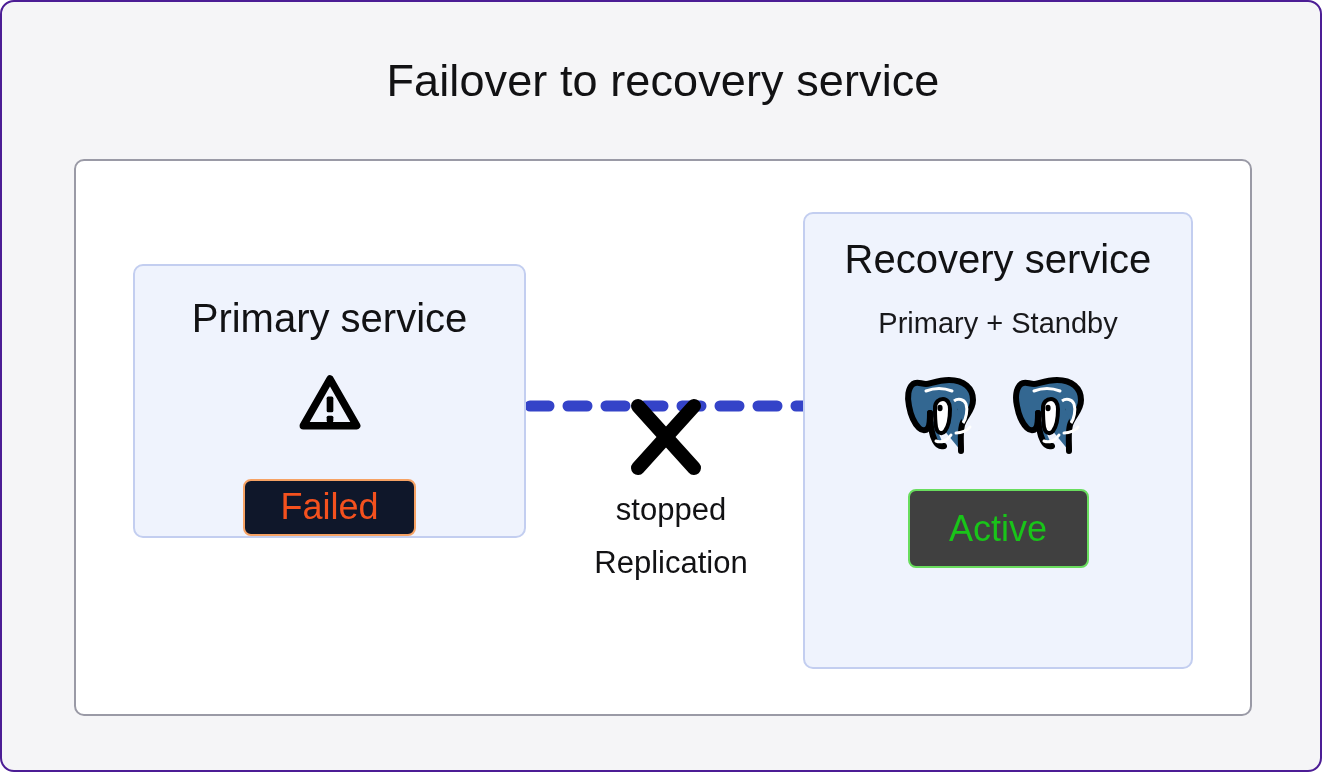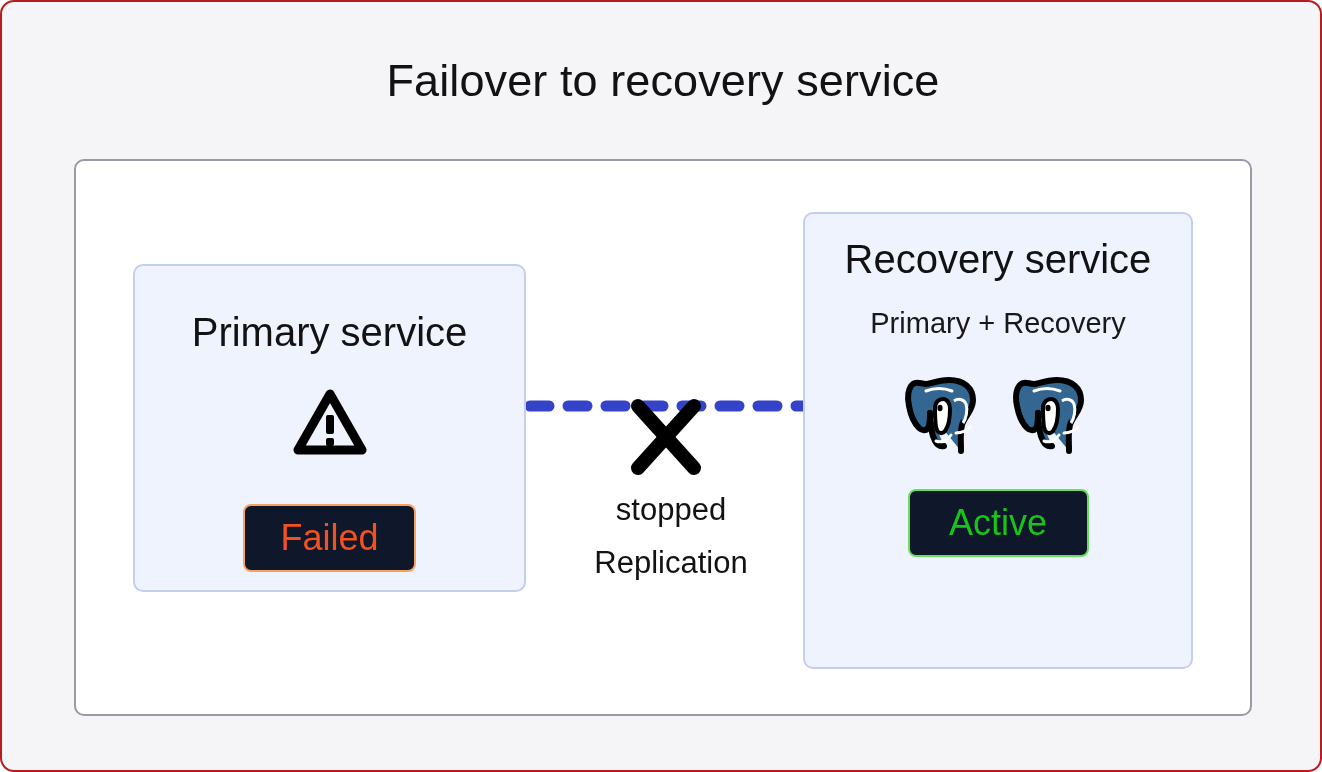--- a/index.html
+++ b/index.html
@@ -10,21 +10,21 @@
     height: 772px;
     background: #ffffff;
     font-family: "Liberation Sans", sans-serif;
   }
 
   #stage {
     position: relative;
     width: 1322px;
     height: 772px;
     background: #f5f5f7;
-    border: 2px solid #b91c1c;
+    border: 2px solid #4c1d95;
     border-radius: 14px;
     overflow: hidden;
   }
 
   
   #diagram-title {
     position: absolute;
     left: 0;
     top: 48px;
     width: 1322px;
@@ -57,22 +57,22 @@
     border-radius: 10px;
     display: flex;
     flex-direction: column;
     align-items: center;
   }
 
   #primary-service-card {
     left: 57px;
     top: 103px;
     width: 393px;
-    height: 328px;
-    padding-top: 42px;
+    height: 274px;
+    padding-top: 28px;
   }
 
   #recovery-service-card {
     left: 727px;
     top: 51px;
     width: 390px;
     height: 457px;
     padding-top: 21px;
   }
 
@@ -127,23 +127,23 @@
     height: 68px;
     border: 2px solid #f6a264;
     background: #0f172a;
     color: #f4511e;
     font-size: 36px;
   }
 
   #recovery-status-badge {
     margin-top: 32px;
     width: 181px;
-    height: 68px;
+    height: 79px;
     border: 2px solid #69dd5e;
-    background: #0f172a;
+    background: #404040;
     color: #19c419;
     font-size: 36px;
   }
 
   
   #replication-link {
     position: absolute;
     left: 450px;
     top: 220px;
     width: 290px;
@@ -205,21 +205,21 @@
 
     <div id="replication-label">
       <span class="line">stopped</span>
       <span class="line">Replication</span>
     </div>
 
     <div id="recovery-service-card" class="service-card">
 
       <div class="card-title">Recovery service</div>
 
-      <div class="card-subtitle">Primary + Recovery</div>
+      <div class="card-subtitle">Primary + Standby</div>
 
       <div id="recovery-node-icons">
 
         <svg class="pg-elephant" viewBox="0 0 80 82">
           <g stroke="#000000" stroke-width="6" stroke-linejoin="round" stroke-linecap="round" fill="#336791">
             <path d="M57 76 C57 64 56 58 58 50 C61 40 69 36 69 25 C69 13 60 5 45 5
                      C33 5 26 9 22 9 C17 9 13 6 9 9 C4 13 3 22 5 31
                      C7 42 12 50 15 53 C18 56 22 56 24 53
                      C26 50 26 44 26 38"></path>
             <path d="M26 38 C26 50 28 60 31 66 C33 70 36 72 40 71"></path>

